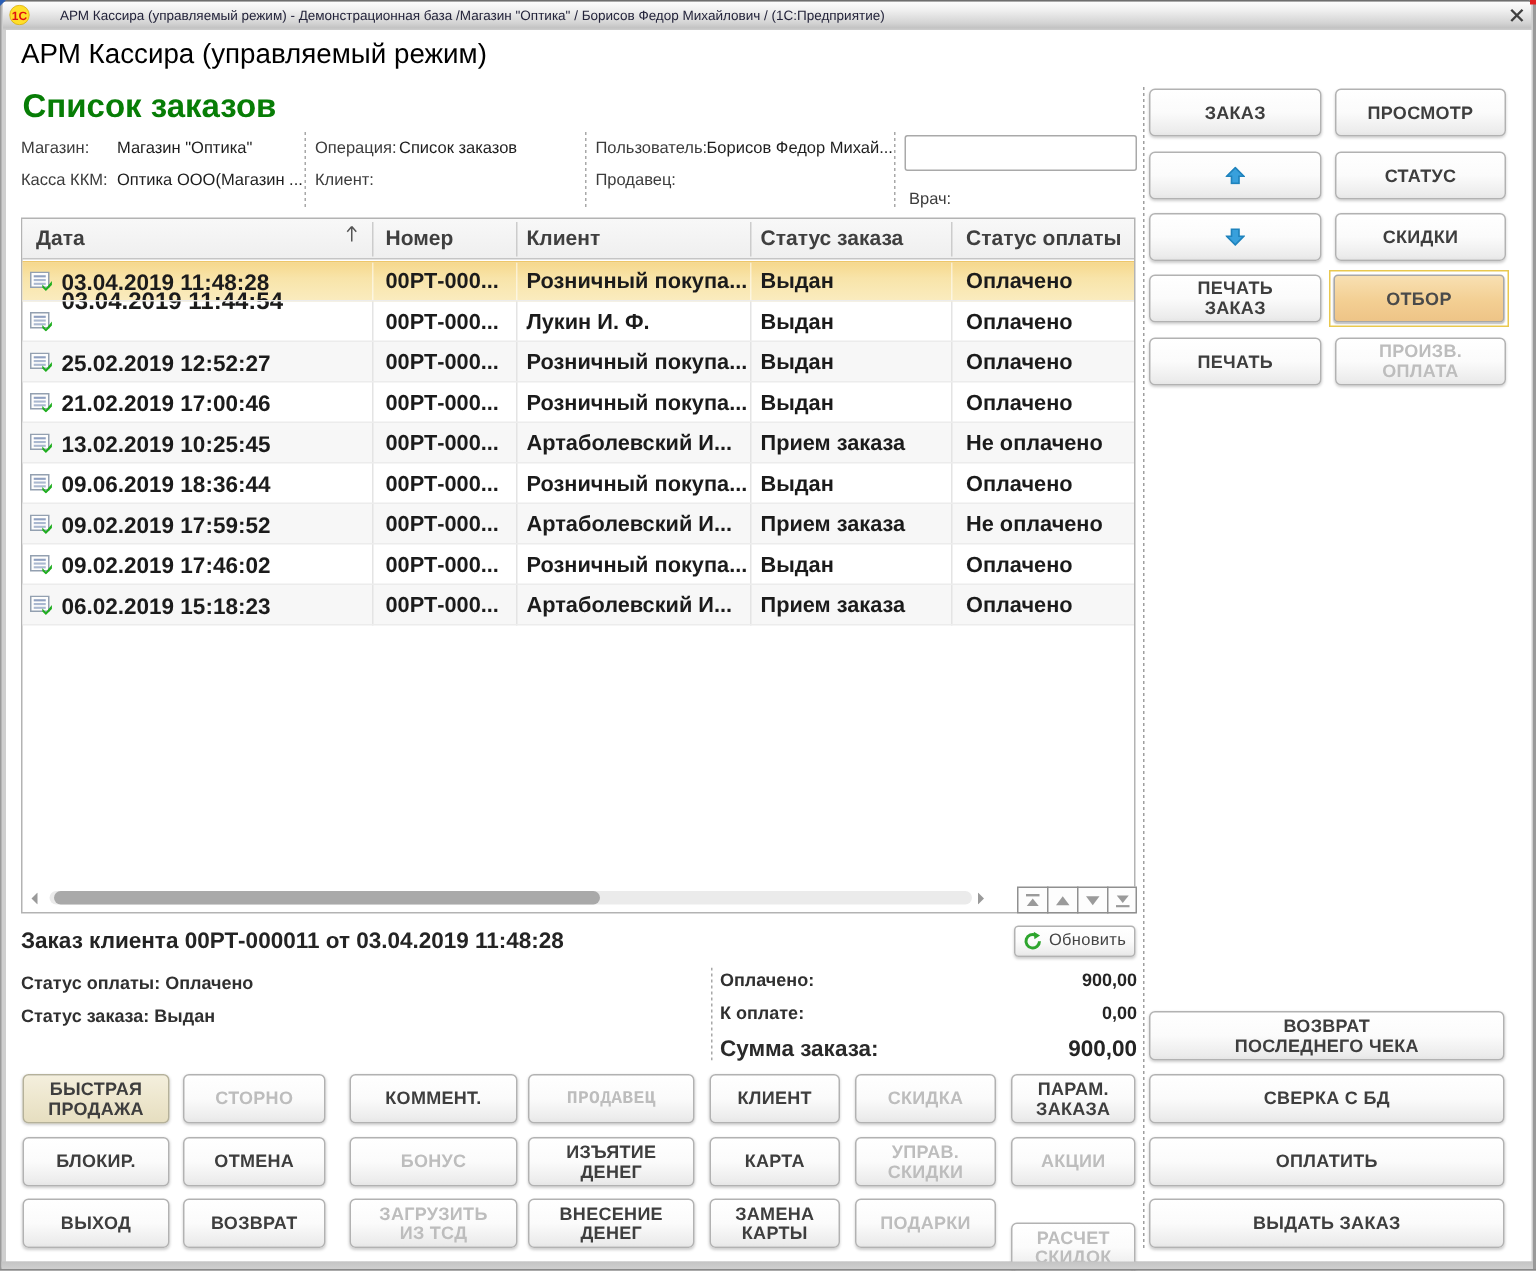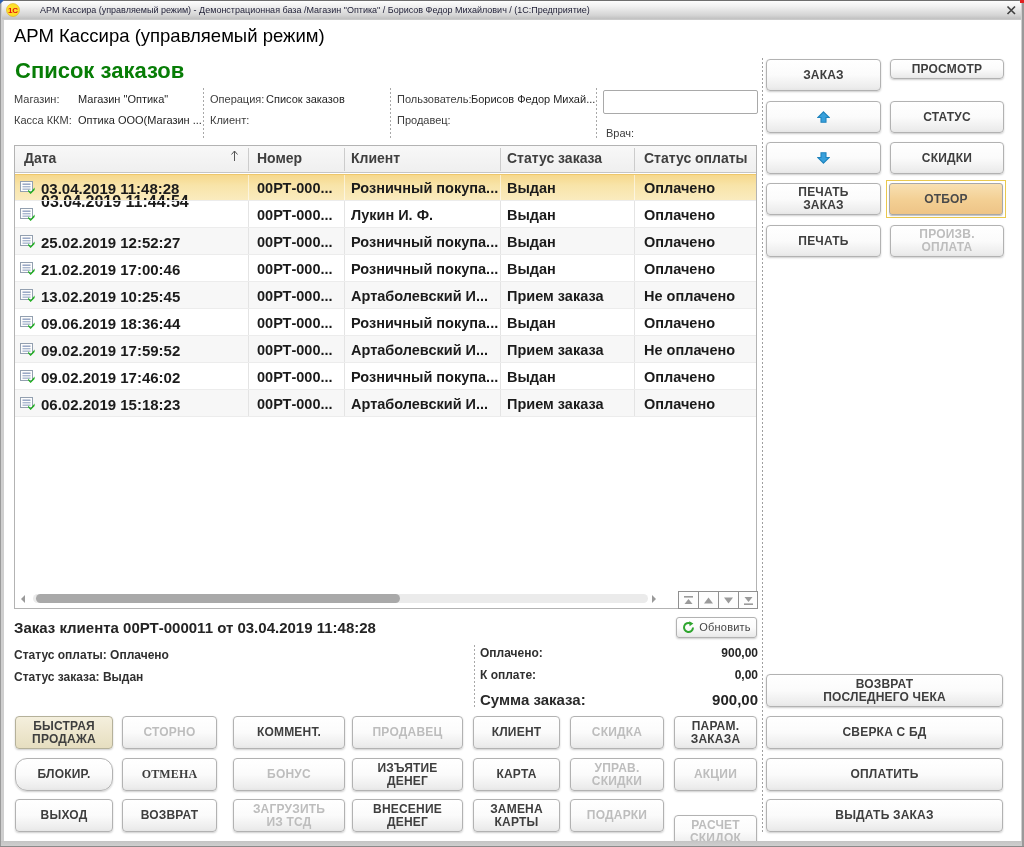--- a/index.html
+++ b/index.html
@@ -233,21 +233,21 @@
 <div class="abs" style="left:14px;top:670px;font-size:12px;font-weight:bold;color:#303030">Статус заказа: Выдан</div>
 <div class="dotv" style="left:474px;top:645px;height:62px"></div>
 <div class="abs" style="left:480px;top:646px;font-size:12px;font-weight:bold;color:#303030">Оплачено:</div>
 <div class="abs" style="left:480px;top:668px;font-size:12px;font-weight:bold;color:#303030">К оплате:</div>
 <div class="abs" style="left:480px;top:691px;font-size:15px;font-weight:bold;color:#2a2a2a">Сумма заказа:</div>
 <div class="abs" style="left:600px;top:646px;width:158px;font-size:12px;font-weight:bold;color:#242424;text-align:right">900,00</div>
 <div class="abs" style="left:600px;top:668px;width:158px;font-size:12px;font-weight:bold;color:#242424;text-align:right">0,00</div>
 <div class="abs" style="left:600px;top:691px;width:158px;font-size:15px;font-weight:bold;color:#242424;text-align:right">900,00</div>
 
 <div class="btn" style="left:766px;top:59px;width:115px;height:32px;">ЗАКАЗ</div>
-<div class="btn" style="left:890px;top:59px;width:114px;height:20px;">ПРОСМОТР</div>
+<div class="btn" style="left:890px;top:59px;width:114px;height:32px;">ПРОСМОТР</div>
 <div class="btn" style="left:766px;top:101px;width:115px;height:32px">
     <svg width="13" height="12" viewBox="0 0 13 12">
       <path d="M6.5 0.8 L12.2 6.5 L9 6.5 L9 11.2 L4 11.2 L4 6.5 L0.8 6.5 Z" fill="#38a0dc" stroke="#1f83bd" stroke-width="1.1"></path>
     </svg>
   </div>
 <div class="btn" style="left:890px;top:101px;width:114px;height:32px;">СТАТУС</div>
 <div class="btn" style="left:766px;top:142px;width:115px;height:32px">
     <svg width="13" height="12" viewBox="0 0 13 12">
       <path d="M6.5 11.2 L12.2 5.5 L9 5.5 L9 0.8 L4 0.8 L4 5.5 L0.8 5.5 Z" fill="#38a0dc" stroke="#1f83bd" stroke-width="1.1"></path>
     </svg>
@@ -259,27 +259,27 @@
 <div class="btn" style="left:766px;top:225px;width:115px;height:32px;">ПЕЧАТЬ</div>
 <div class="btn dis" style="left:890px;top:225px;width:114px;height:32px;">ПРОИЗВ.<br>ОПЛАТА</div>
 <div class="btn" style="left:676px;top:617px;width:81px;height:21px;border-radius:3px;font-weight:normal;font-size:11px;color:#444"><svg width="13" height="13" viewBox="0 0 13 13" style="margin-right:4px">
       <path d="M11 6.5 A4.5 4.5 0 1 1 8.6 2.5" fill="none" stroke="#2ea52e" stroke-width="2"></path>
       <path d="M7.2 0.2 L11.4 2.6 L7.6 5.2 Z" fill="#2ea52e"></path>
     </svg>Обновить</div>
 <div class="btn" style="left:766px;top:674px;width:237px;height:33px;">ВОЗВРАТ<br>ПОСЛЕДНЕГО ЧЕКА</div>
 <div class="btn" style="left:15px;top:716px;width:98px;height:33px;background:linear-gradient(#f4efdd,#ece5cb 60%,#e6dec0);border-color:#b5b19a">БЫСТРАЯ<br>ПРОДАЖА</div>
 <div class="btn dis" style="left:122px;top:716px;width:95px;height:33px;">СТОРНО</div>
 <div class="btn" style="left:233px;top:716px;width:112px;height:33px;text-align:center;">КОММЕНТ.</div>
-<div class="btn dis" style="left:352px;top:716px;width:111px;height:33px;">ПРОДАВЕЦ</div>
+<div class="btn dis" style="left:352px;top:716px;width:111px;height:33px;font-family:Liberation Mono, monospace;">ПРОДАВЕЦ</div>
 <div class="btn" style="left:473px;top:716px;width:87px;height:33px;">КЛИЕНТ</div>
 <div class="btn dis" style="left:570px;top:716px;width:94px;height:33px;">СКИДКА</div>
 <div class="btn" style="left:674px;top:716px;width:83px;height:33px;">ПАРАМ.<br>ЗАКАЗА</div>
 <div class="btn" style="left:766px;top:716px;width:237px;height:33px;">СВЕРКА С БД</div>
-<div class="btn" style="left:15px;top:758px;width:98px;height:33px;border-radius:12px;">БЛОКИР.</div>
-<div class="btn" style="left:122px;top:758px;width:95px;height:33px;font-family:Liberation Serif, serif;">ОТМЕНА</div>
+<div class="btn" style="left:15px;top:758px;width:98px;height:33px;">БЛОКИР.</div>
+<div class="btn" style="left:122px;top:758px;width:95px;height:33px;">ОТМЕНА</div>
 <div class="btn dis" style="left:233px;top:758px;width:112px;height:33px;">БОНУС</div>
 <div class="btn" style="left:352px;top:758px;width:111px;height:33px;">ИЗЪЯТИЕ<br>ДЕНЕГ</div>
 <div class="btn" style="left:473px;top:758px;width:87px;height:33px;">КАРТА</div>
 <div class="btn dis" style="left:570px;top:758px;width:94px;height:33px;">УПРАВ.<br>СКИДКИ</div>
 <div class="btn dis" style="left:674px;top:758px;width:83px;height:33px;">АКЦИИ</div>
 <div class="btn" style="left:766px;top:758px;width:237px;height:33px;">ОПЛАТИТЬ</div>
 <div class="btn" style="left:15px;top:799px;width:98px;height:33px;">ВЫХОД</div>
 <div class="btn" style="left:122px;top:799px;width:95px;height:33px;">ВОЗВРАТ</div>
 <div class="btn dis" style="left:233px;top:799px;width:112px;height:33px;">ЗАГРУЗИТЬ<br>ИЗ ТСД</div>
 <div class="btn" style="left:352px;top:799px;width:111px;height:33px;">ВНЕСЕНИЕ<br>ДЕНЕГ</div>

